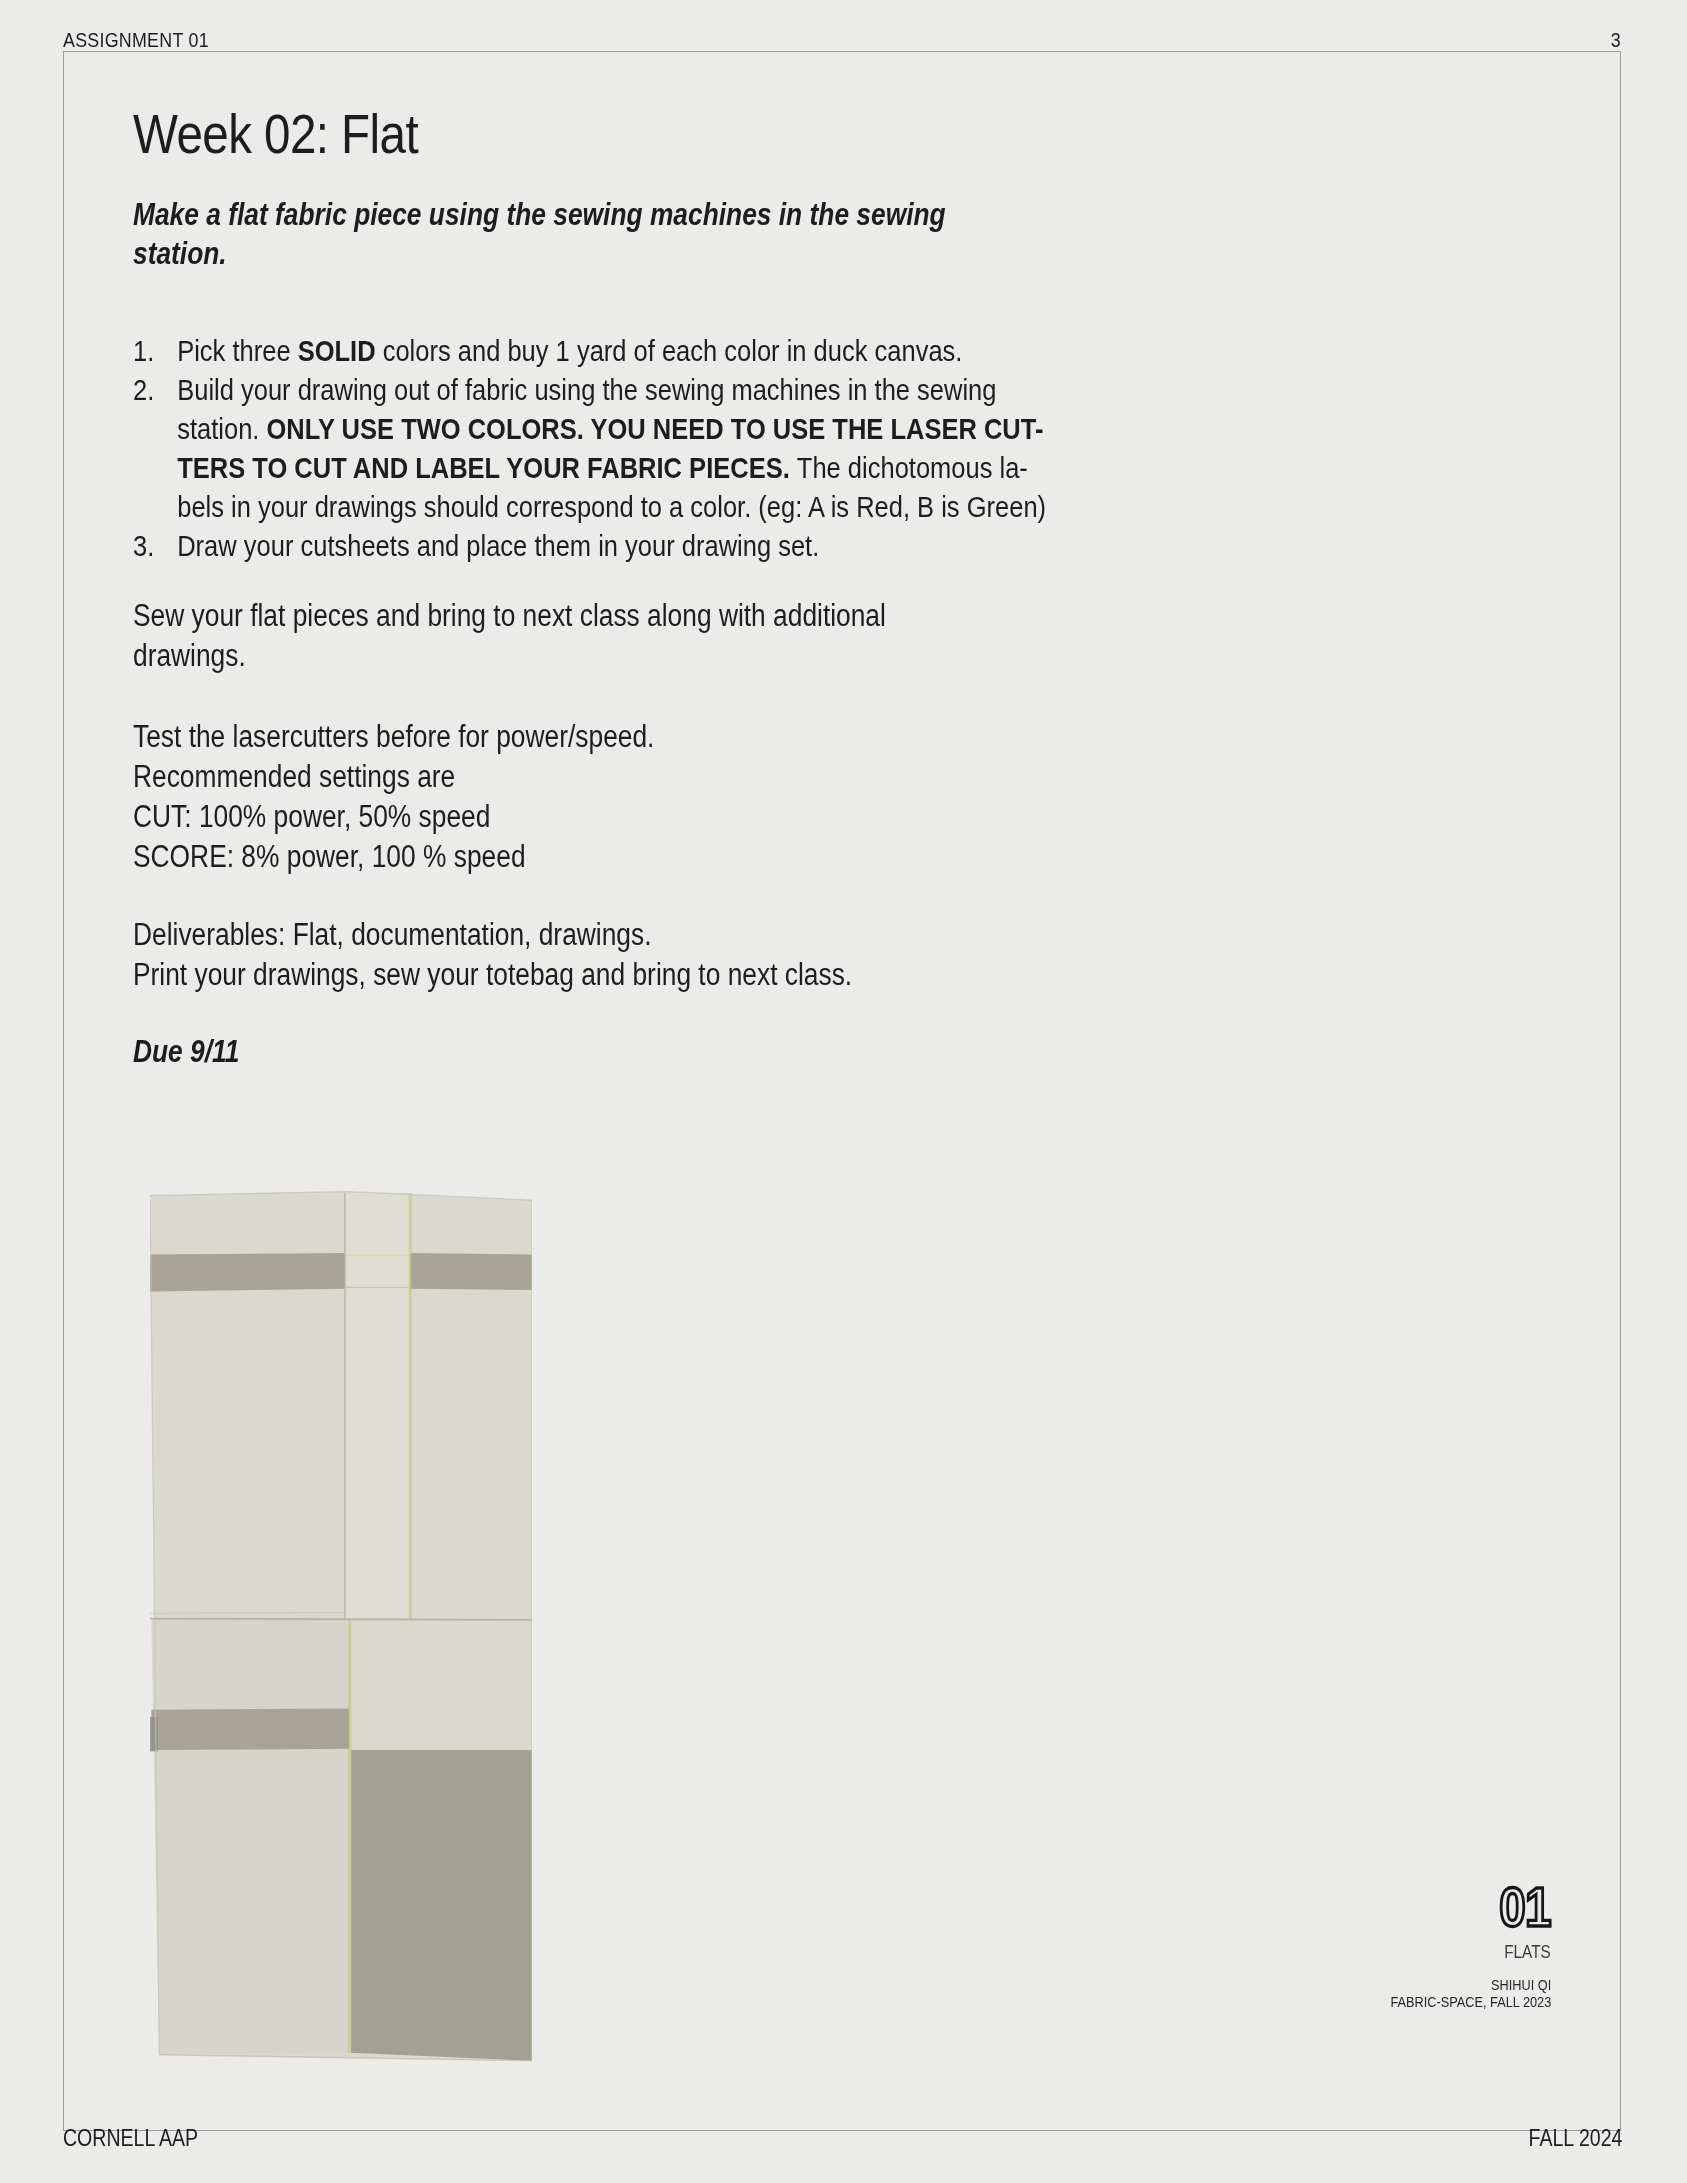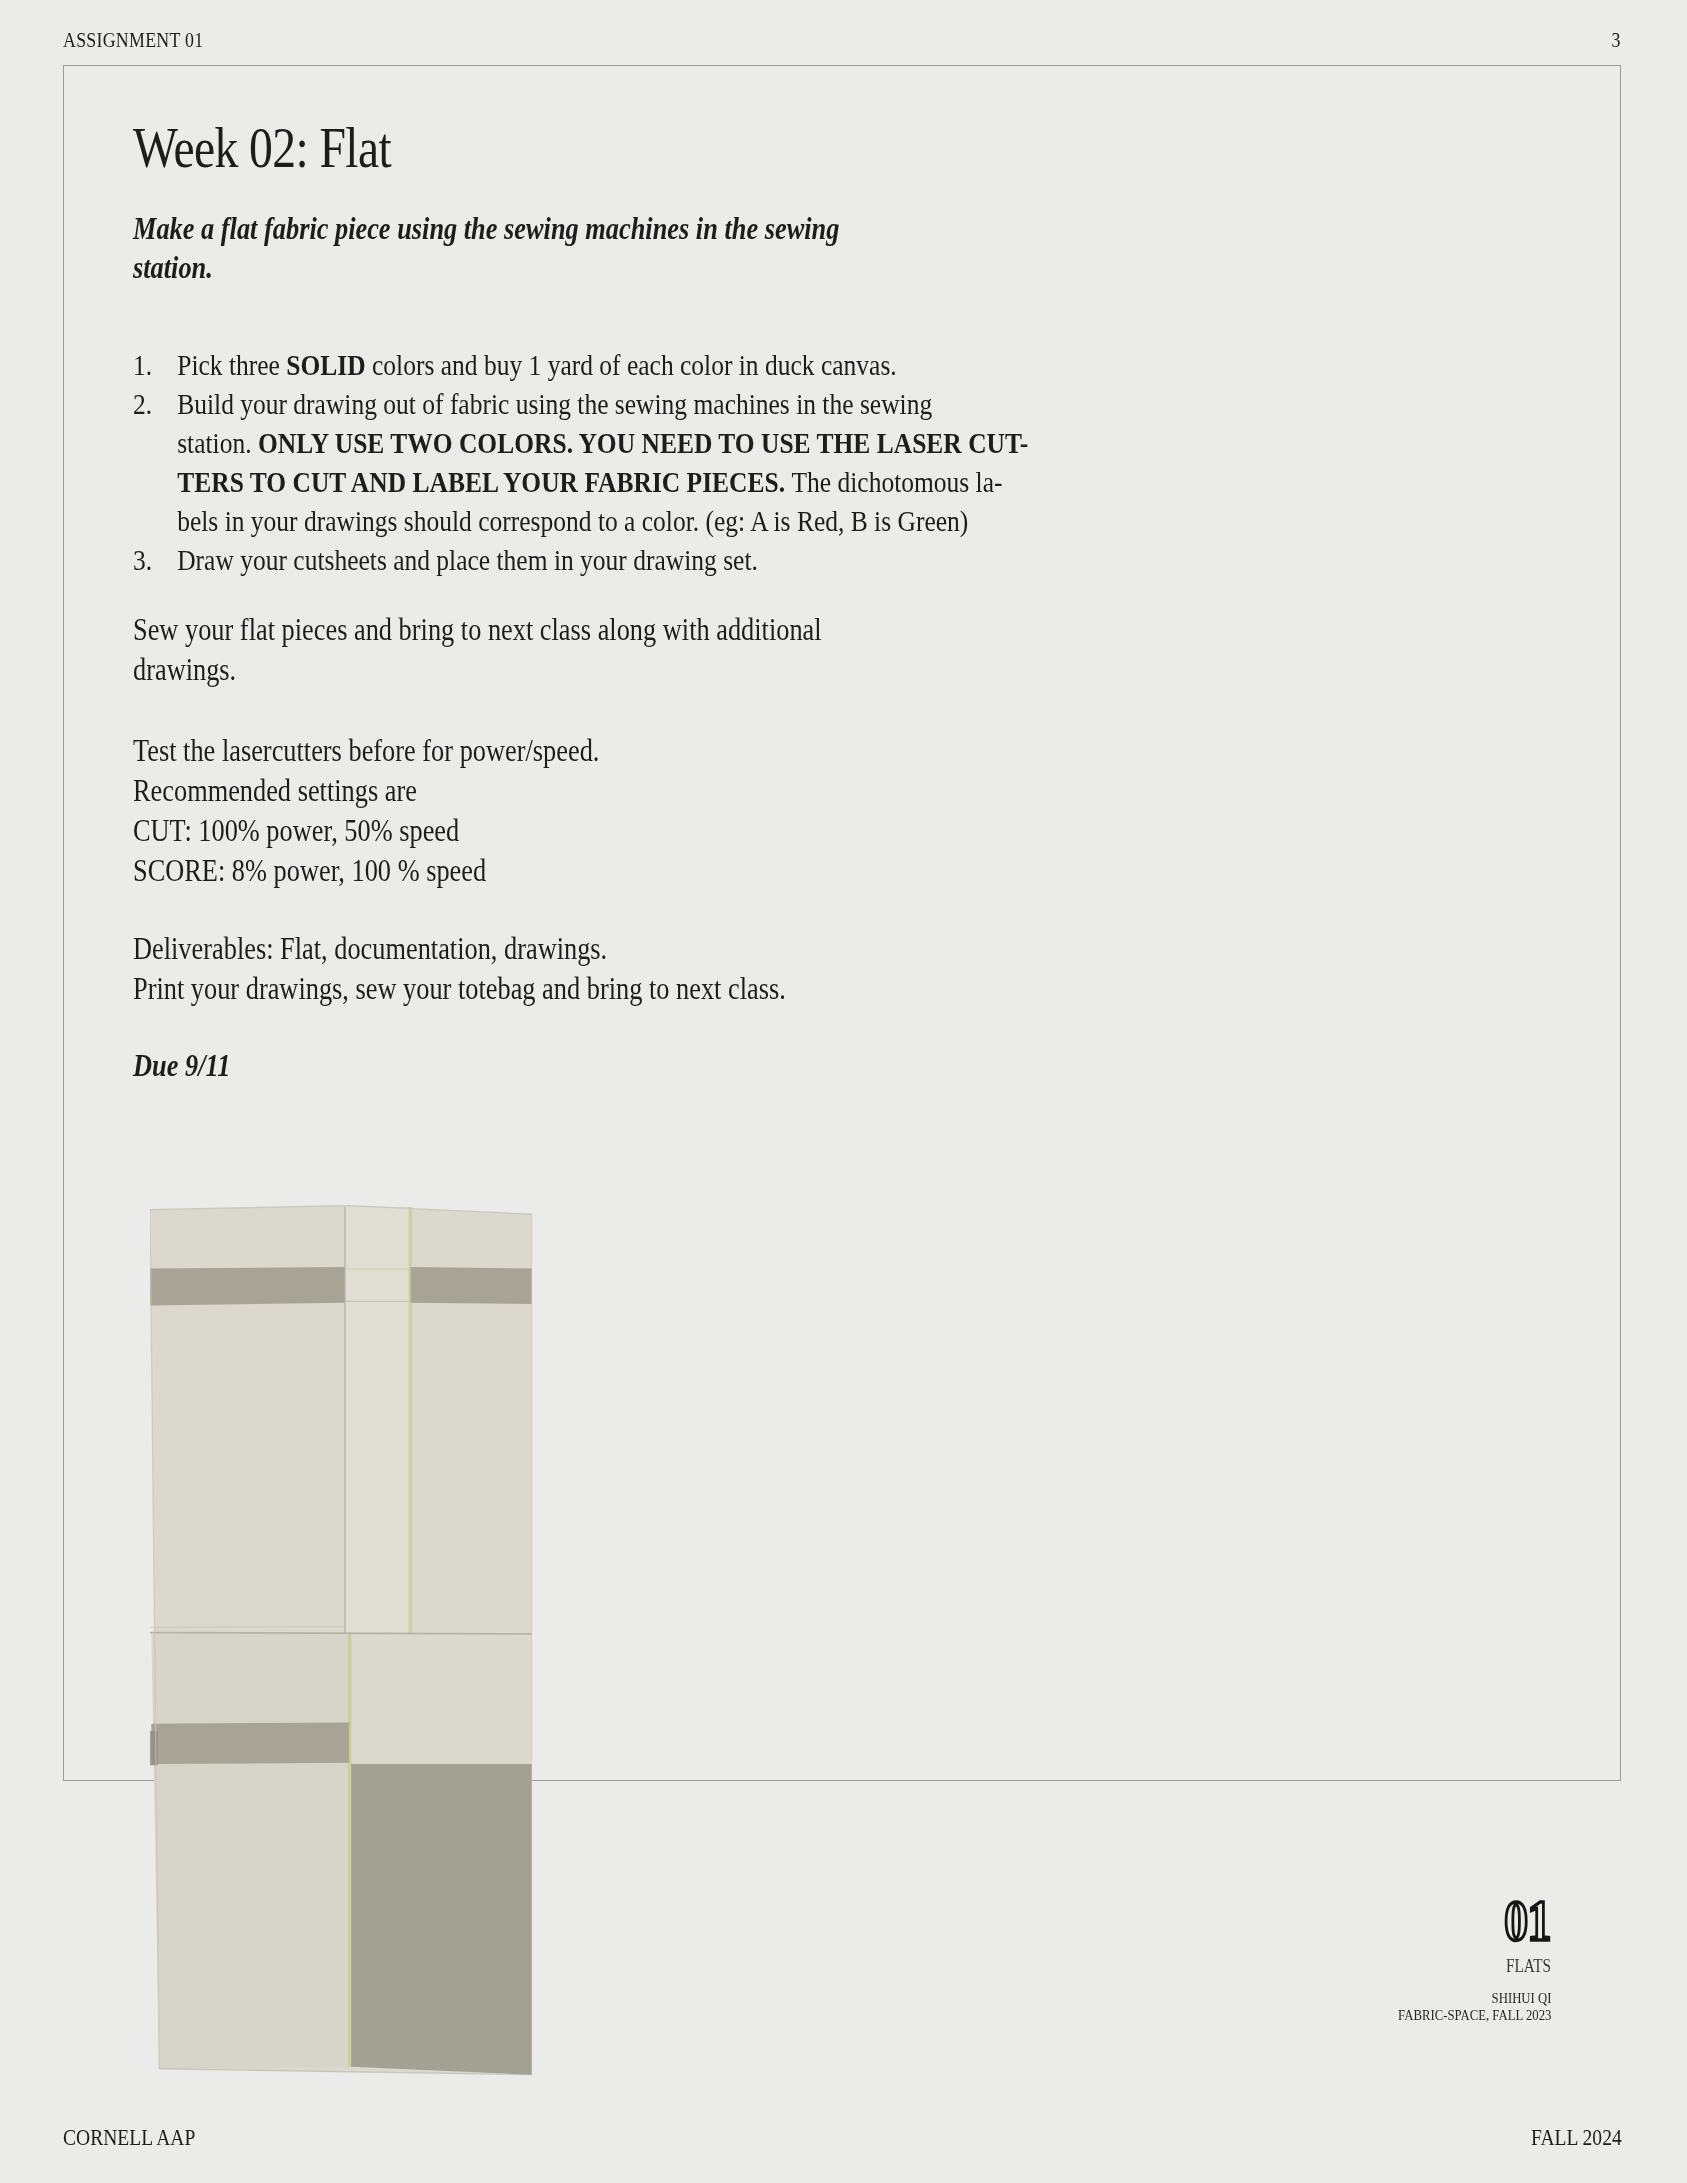--- a/index.html
+++ b/index.html
@@ -1,29 +1,29 @@
 <!DOCTYPE html>
 <html style="font-size:10.6px"><head>
 <meta charset="utf-8">
 <style>
   html,body{margin:0;padding:0;background:#d8d8d6;}
   .page{
     position:relative;width:1687px;height:2183px;background:#EBEBE9;
-    font-family:Liberation Serif, serif;color:#1d1d1d;overflow:hidden;
+    font-family:Liberation Sans, sans-serif;color:#1d1d1d;overflow:hidden;
   }
   .cond{transform:scaleX(0.85);transform-origin:0 0;}
   .cond-r{transform:scaleX(0.85);transform-origin:100% 0;}
   .abs{position:absolute;}
 
   .hdr{top:28px;font-size:21px;line-height:24px;letter-spacing:0.3px;white-space:nowrap;}
   .hdr-left{left:63px;}
   .hdr-right{right:66px;text-align:right;}
 
   .frame{
-    position:absolute;left:63px;top:65px;width:1558px;height:1716px;
+    position:absolute;left:63px;top:51px;width:1558px;height:2080px;
     border:1.3px solid #9b9b99;box-sizing:border-box;
   }
 
   .title{left:69px;top:49px;font-size:56px;line-height:66px;font-weight:400;letter-spacing:-0.7px;white-space:nowrap;}
   .subtitle{left:69px;top:143px;font-size:31px;line-height:39px;font-weight:700;font-style:italic;white-space:pre-line;}
   .list{left:69px;top:279px;font-size:30px;line-height:39px;}
   .list .row{display:flex;}
   .list .num{width:52px;flex:0 0 52px;}
   .list .txt{white-space:pre-line;}
   .list .b{font-weight:700;}

